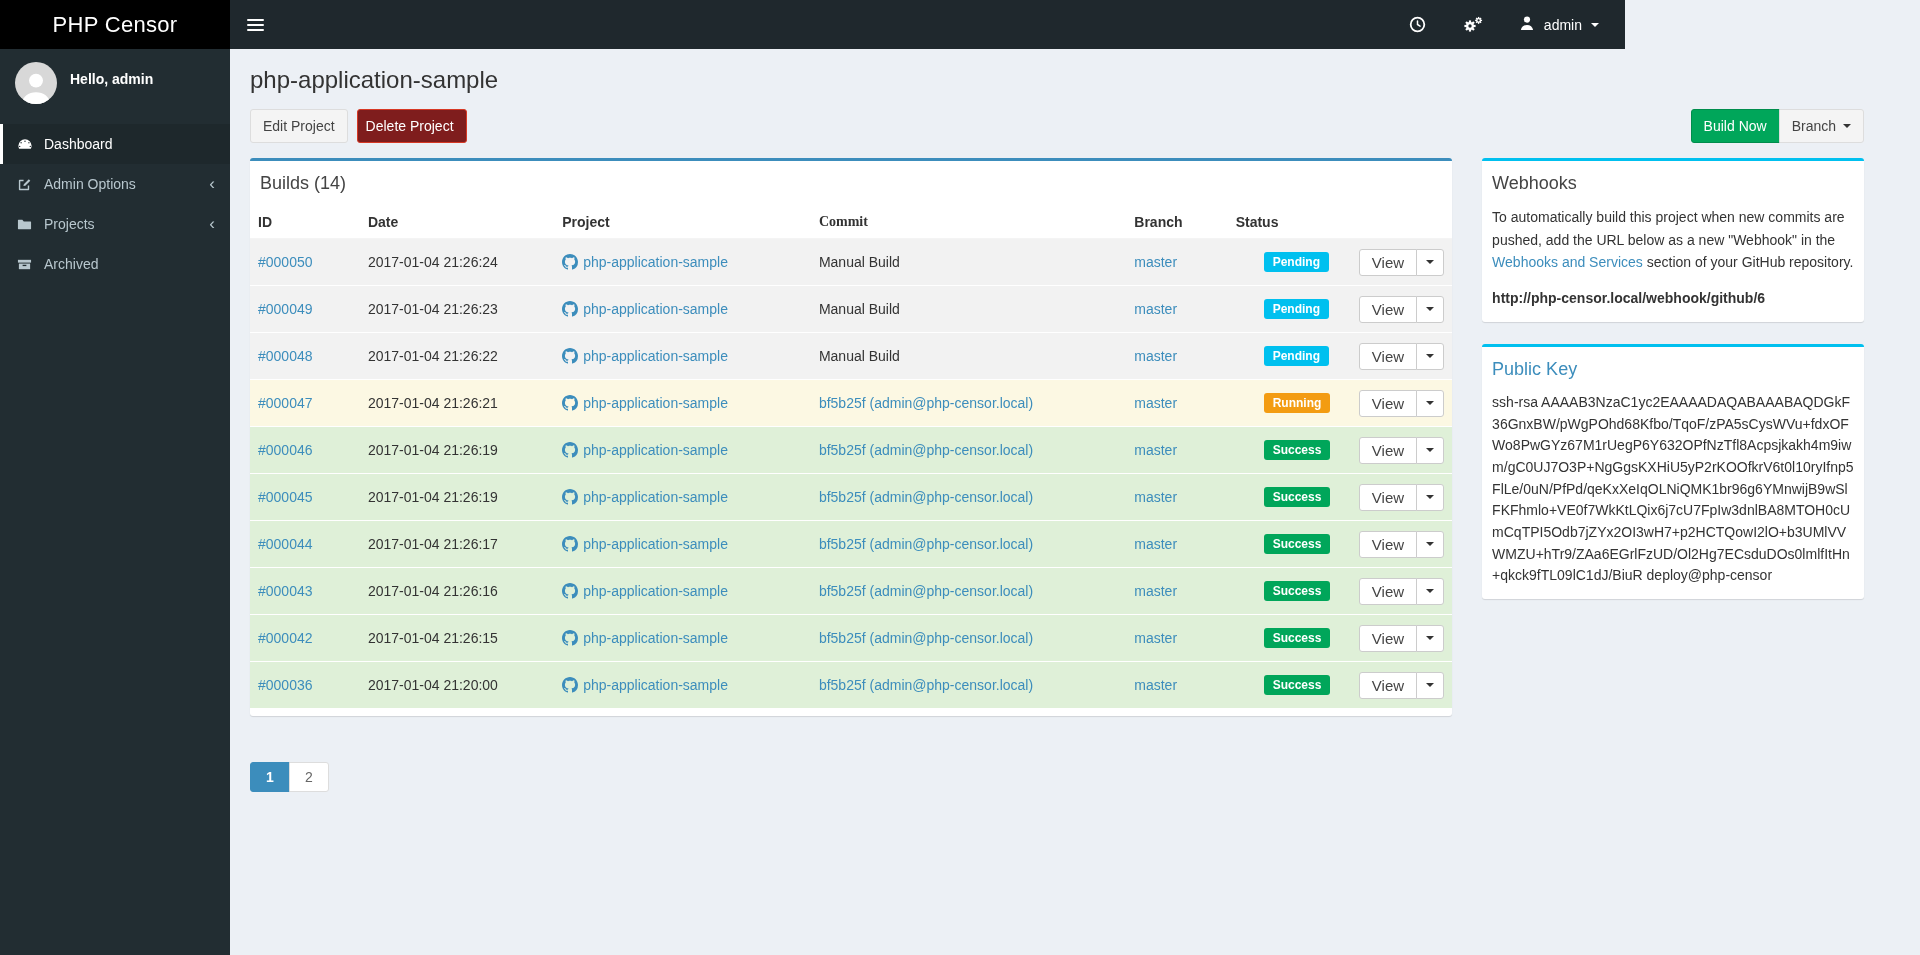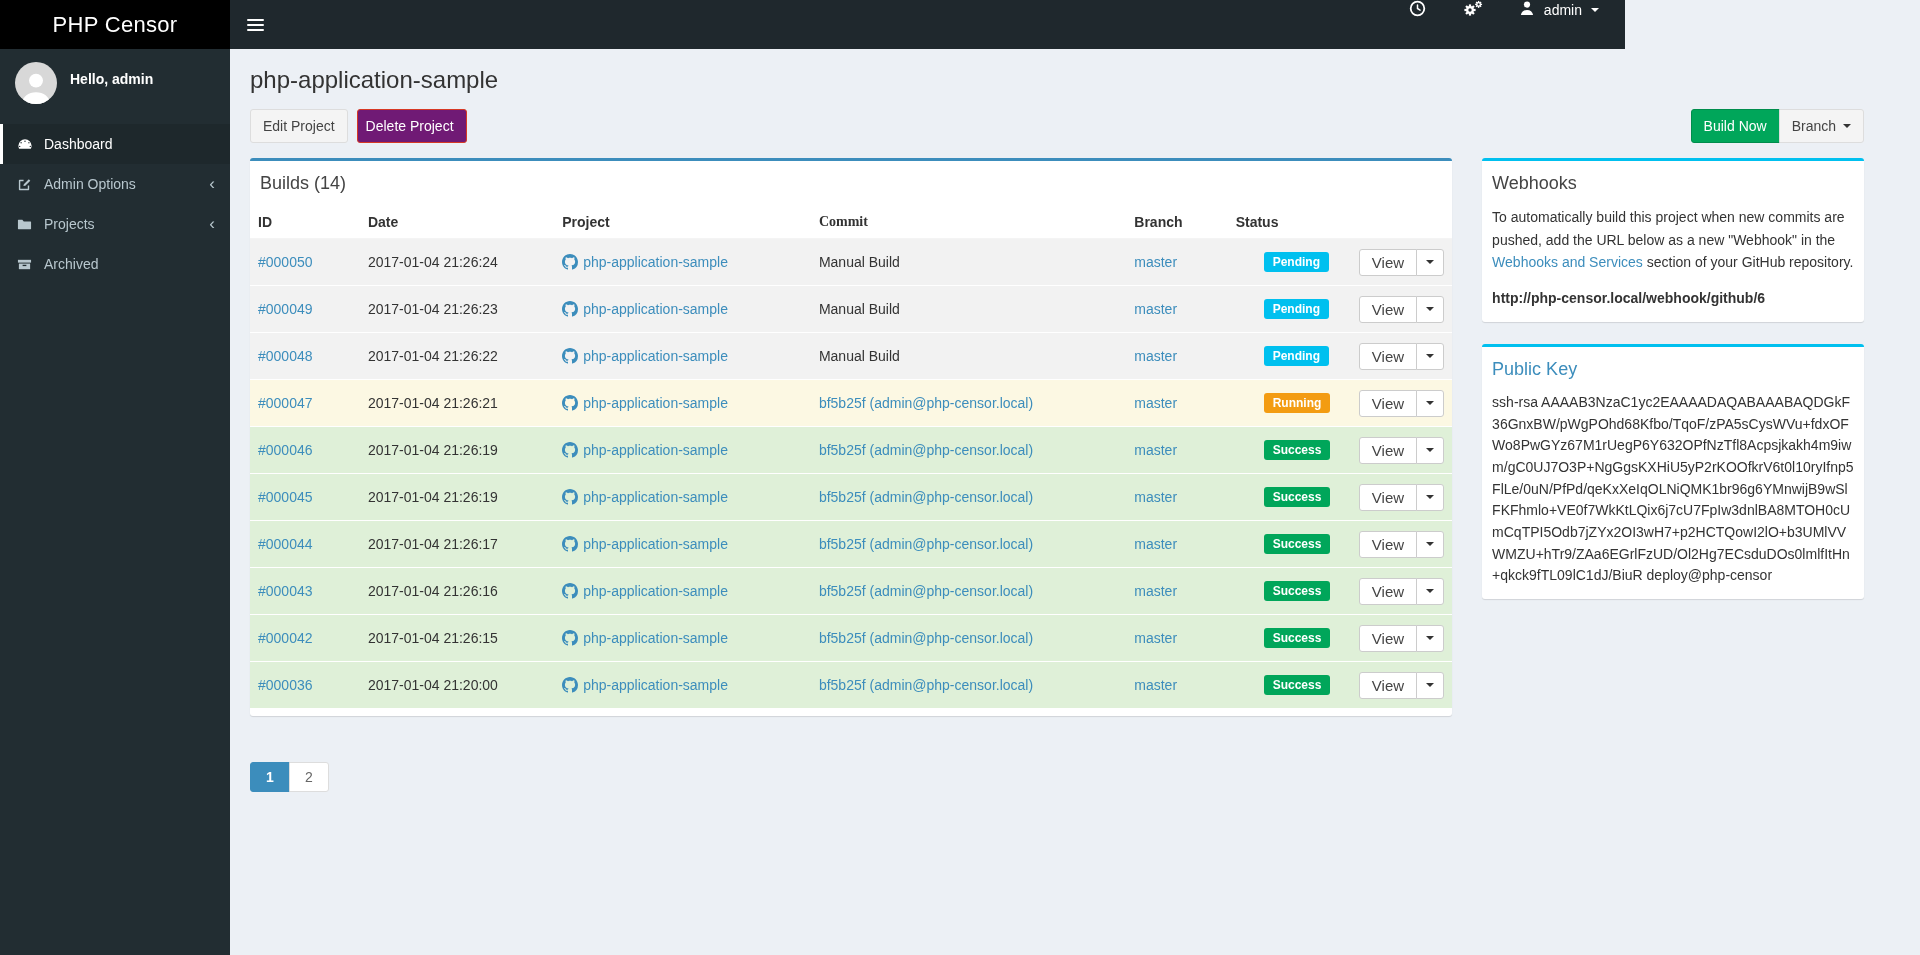--- a/index.html
+++ b/index.html
@@ -5,21 +5,21 @@
   html,body{margin:0;padding:0;}
   body{font-family:"Liberation Sans","DejaVu Sans",sans-serif;font-size:14px;color:#333;}
   .app{position:relative;width:1920px;height:955px;overflow:hidden;background:#ecf0f5;}
 
   
   .navbar{position:absolute;top:0;left:0;width:1625px;height:49px;background:#1f282d;display:flex;align-items:stretch;z-index:20;}
   .logo{width:230px;background:#000;color:#fff;font-size:22px;line-height:49px;text-align:center;letter-spacing:.3px;cursor:pointer;}
   .nav-toggle{width:50px;display:flex;flex-direction:column;justify-content:center;align-items:center;gap:3px;cursor:pointer;}
   .nav-toggle .bar{width:17px;height:2px;background:#fff;border-radius:1px;}
   .nav-spacer{flex:1;}
-  .nav-right{display:flex;align-items:flex-start;gap:36px;padding-right:26px;color:#fff;}
+  .nav-right{display:flex;align-items:center;gap:36px;padding-right:26px;color:#fff;}
   .nav-icon{display:inline-flex;align-items:center;cursor:pointer;}
   .user-menu{display:flex;align-items:center;gap:9px;font-size:14px;cursor:pointer;}
   .caret{display:inline-block;width:0;height:0;border-left:4px solid transparent;border-right:4px solid transparent;border-top:4px solid currentColor;vertical-align:middle;}
 
   
   .sidebar{position:absolute;top:49px;left:0;width:230px;height:906px;background:#222d32;}
   .user-panel{display:flex;gap:13px;padding:13px 15px 10px;}
   .avatar{width:42px;height:42px;border-radius:50%;background:#d8d8d8;overflow:hidden;display:flex;align-items:flex-end;justify-content:center;flex-shrink:0;}
   .greeting{color:#fff;font-size:14px;font-weight:600;margin-top:9px;white-space:nowrap;}
   .menu{list-style:none;margin:10px 0 0;padding:0;}
@@ -29,21 +29,21 @@
   .menu .chev{margin-left:auto;font-size:17px;line-height:12px;}
   .menu .chev::before{content:"\2039";}
 
   
   .content{position:absolute;left:230px;top:49px;width:1652px;height:906px;}
   .content-header{padding:17px 18px 0 20px;}
   .content-header h1{margin:0;font-size:24px;font-weight:500;color:#333;}
   .action-row{display:flex;gap:9px;padding:15px 18px 0 20px;align-items:flex-start;}
   .right-actions{margin-left:auto;display:flex;}
   .btn{display:inline-flex;align-items:center;gap:7px;font-family:inherit;font-size:14px;padding:6px 12px;line-height:1.45;border-radius:3px;border:1px solid #ddd;background:#f4f4f4;color:#444;cursor:pointer;}
-  .btn-danger{background:#701a75;border-color:#d73925;color:#fff;padding-left:8px;}
+  .btn-danger{background:#7f1d1d;border-color:#d73925;color:#fff;padding-left:8px;}
   .btn-success{background:#00a65a;border-color:#008d4c;color:#fff;border-radius:3px 0 0 3px;}
   .btn-branch{border-radius:0 3px 3px 0;margin-left:-1px;background:#f4f4f4;}
   .btn .caret{border-top-color:#333;}
 
   .main-cols{display:flex;align-items:flex-start;gap:30px;padding:15px 18px 0 20px;}
   .col-left{width:1237px;}
   .col-right{width:393px;}
 
   .box{background:#fff;border-radius:3px;box-shadow:0 1px 1px rgba(0,0,0,.12);margin-bottom:22px;}
   .box-primary{border-top:3px solid #3c8dbc;}

